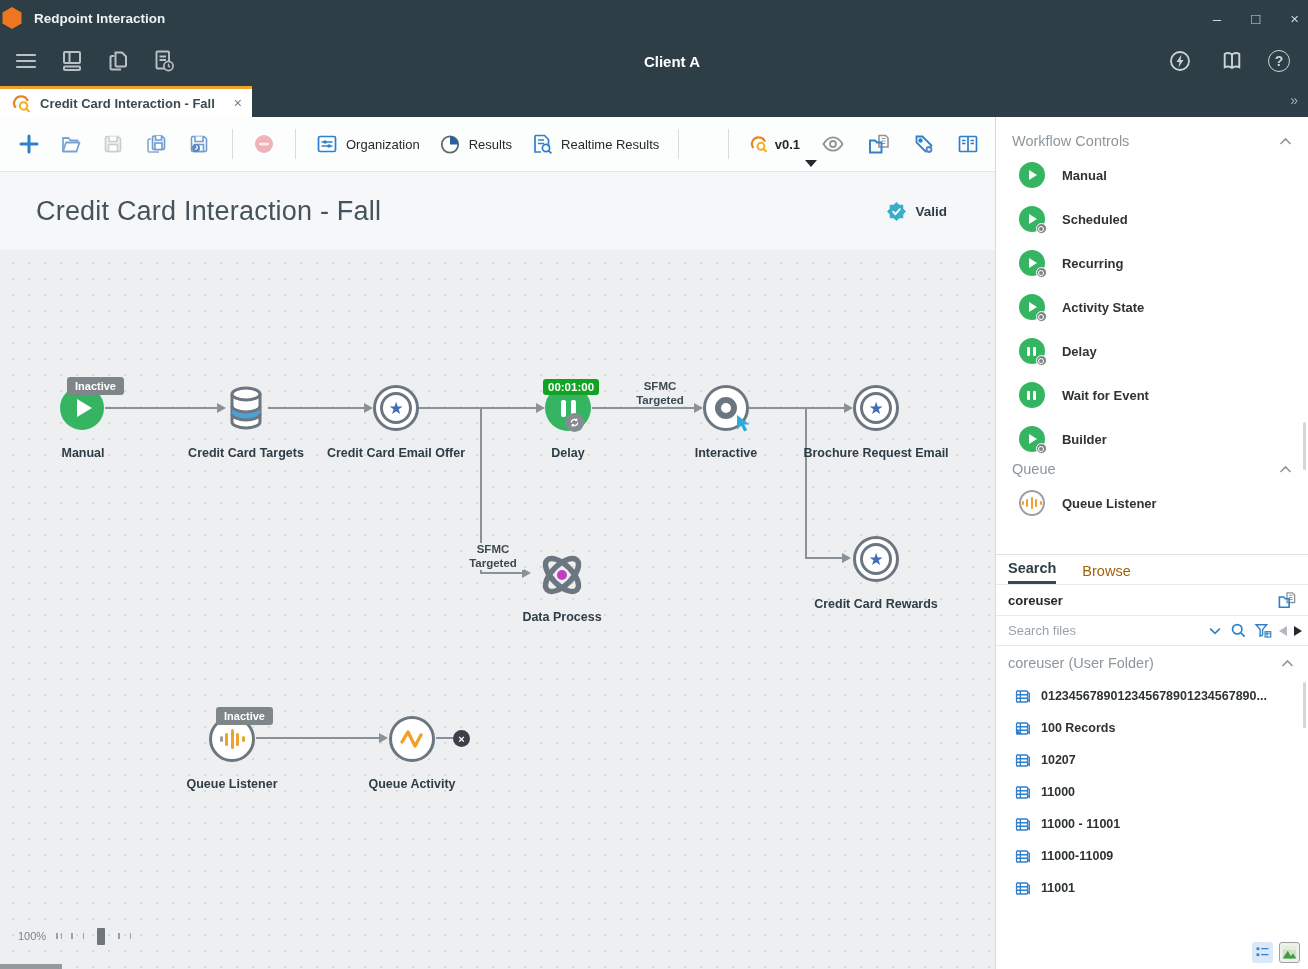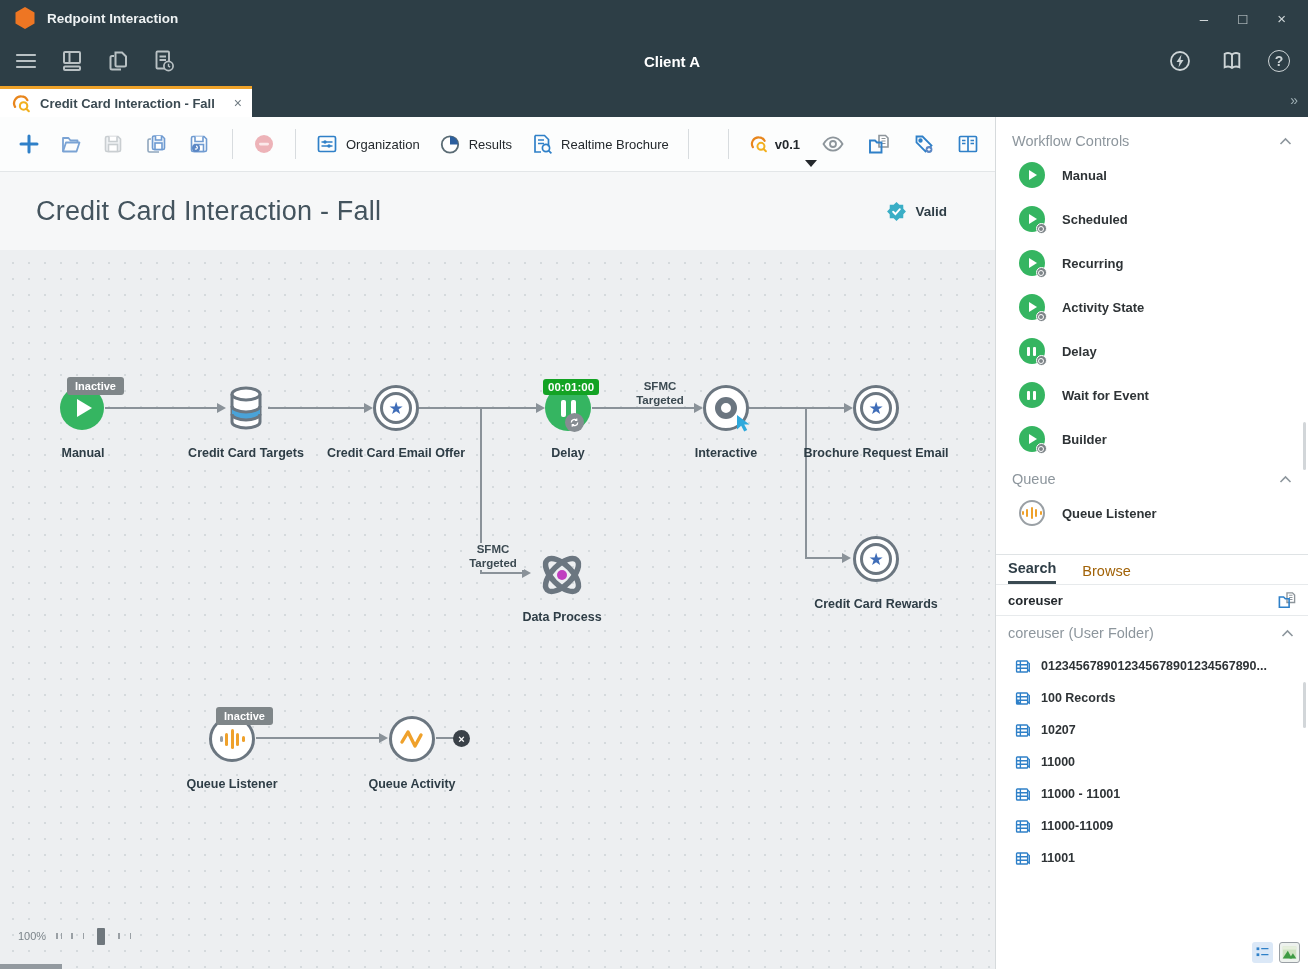--- a/index.html
+++ b/index.html
@@ -1,21 +1,21 @@
 <!DOCTYPE html>
 <html><head>
 <meta charset="utf-8">
 <style>
   * { margin:0; padding:0; box-sizing:border-box; }
   html,body { width:1308px; height:969px; overflow:hidden; }
   body { font-family:"Liberation Sans", sans-serif; background:#fff; }
   .app { position:relative; width:1308px; height:969px; background:#2d3e46; }
 
   
-  .titlebar { height:36px; display:flex; align-items:center; padding:0 14px; }
+  .titlebar { height:36px; display:flex; align-items:center; padding:0 1px; }
   .app-title { color:#eef2f3; font-size:13.5px; font-weight:bold; margin-left:11px; }
   .win-controls { margin-left:auto; display:flex; align-items:center; gap:30px; padding-right:8px; }
   .win-btn { color:#cfd6d8; font-size:15px; line-height:1; cursor:default; }
 
   
   .menubar { height:50px; display:flex; align-items:center; padding:0 18px 0 10px; position:relative; }
   .menu-left { display:flex; align-items:center; gap:14px; }
   .icon-btn { width:32px; height:32px; display:flex; align-items:center; justify-content:center; }
   .client-name { position:absolute; left:4px; right:0; text-align:center; color:#fff; font-size:15px; font-weight:bold;padding-left:32px; }
   .menu-right { margin-left:auto; display:flex; align-items:center; gap:20px; position:relative; z-index:2; }
@@ -295,21 +295,21 @@
         <div class="tbtn">
           <svg width="24" height="24" viewBox="0 0 24 24">
               <g fill="none" stroke="#2f80c8" stroke-width="1.7">
                 <path d="M5 3.5h9.5l4 4v7"></path>
                 <path d="M5 3.5V20h6"></path>
                 <path d="M8 8h6M8 11.5h6"></path>
                 <circle cx="16" cy="16" r="3.6"></circle>
                 <path d="M18.6 18.6l2.8 2.8"></path>
               </g>
             </svg>
-          <span>Realtime Brochure</span>
+          <span>Realtime Results</span>
         </div>
         <div class="tb-div"></div>
         <div class="caret-down"></div>
 
         <div class="tb-right">
           <div class="tb-div"></div>
           <div class="tbtn">
             <svg width="18" height="18" viewBox="0 0 20 20">
               <g fill="none">
                   <path d="M3.2 13.5 A7.2 7.2 0 0 1 9.8 2.6a7.2 7.2 0 0 1 6.4 3.9" stroke="#e8861d" stroke-width="2.4" stroke-linecap="round"></path>
@@ -559,21 +559,21 @@
             </div>
           <span class="lbl">Wait for Event</span>
         </div>
         <div class="pal-item">
           <div class="pal-icon">
               <div class="p-play"></div>
               <span class="mini"></span>
             </div>
           <span class="lbl">Builder</span>
         </div>
-        <div class="pal-header" style="margin-top:10px">
+        <div class="pal-header" style="margin-top:0">
           <span>Queue</span>
           <svg class="chev" width="13" height="9" viewBox="0 0 13 9">
               <path d="M1.5 7l5-5 5 5" fill="none" stroke="#8d969d" stroke-width="1.6"></path>
             </svg>
         </div>
         <div class="pal-item">
           <div class="pal-icon-q">
             <span class="qbars">
                 <i style="width:2px;height:4px"></i>
                 <i style="width:2px;height:8px"></i>
@@ -597,20 +597,37 @@
           <svg class="ic" width="22" height="22" viewBox="0 0 26 26">
               <g fill="#fff" stroke="#8d959b" stroke-width="1.6">
                 <path d="M13 4.5h6.5l2.5 2.5v9h-9z"></path>
                 <path d="M15.5 7.5h4M15.5 10h4M15.5 12.5h4" stroke-width="1.2"></path>
               </g>
               <g fill="none" stroke="#2f80c8" stroke-width="1.9">
                 <path d="M4 21.5V9.5h5l2 2h4.5v10z"></path>
               </g>
             </svg>
         </div>
+        <div class="sp-search">
+          <input class="sp-input" placeholder="Search files" style="">
+          <svg width="16" height="16" viewBox="0 0 20 20">
+              <path d="M4 7l6 6 6-6" fill="none" stroke="#2f80c8" stroke-width="2"></path>
+            </svg>
+          <svg width="17" height="17" viewBox="0 0 20 20">
+              <circle cx="8.5" cy="8.5" r="5.5" fill="none" stroke="#2f80c8" stroke-width="2"></circle>
+              <path d="M12.8 12.8l4.5 4.5" stroke="#2f80c8" stroke-width="2"></path>
+            </svg>
+          <svg width="18" height="17" viewBox="0 0 22 20">
+              <path d="M2.5 3h13l-5 5.8v6.7l-3 1.5V8.8z" fill="none" stroke="#2f80c8" stroke-width="1.7"></path>
+              <rect x="13.5" y="11.5" width="7" height="6.5" fill="#fff" stroke="#2f80c8" stroke-width="1.4"></rect>
+              <path d="M13.5 14h7M16 11.5v6.5" stroke="#2f80c8" stroke-width="1.2"></path>
+            </svg>
+          <span class="tri-l"></span>
+          <span class="tri-r"></span>
+        </div>
         <div class="sp-folder">
           <span>coreuser (User Folder)</span>
           <svg class="chev" width="13" height="9" viewBox="0 0 13 9">
               <path d="M1.5 7l5-5 5 5" fill="none" stroke="#8d969d" stroke-width="1.6"></path>
             </svg>
         </div>
         <div class="file-list">
           <div class="file-row">
             <svg width="17" height="17" viewBox="0 0 20 20">
                 <g fill="none" stroke="#2f80c8" stroke-width="1.6">

